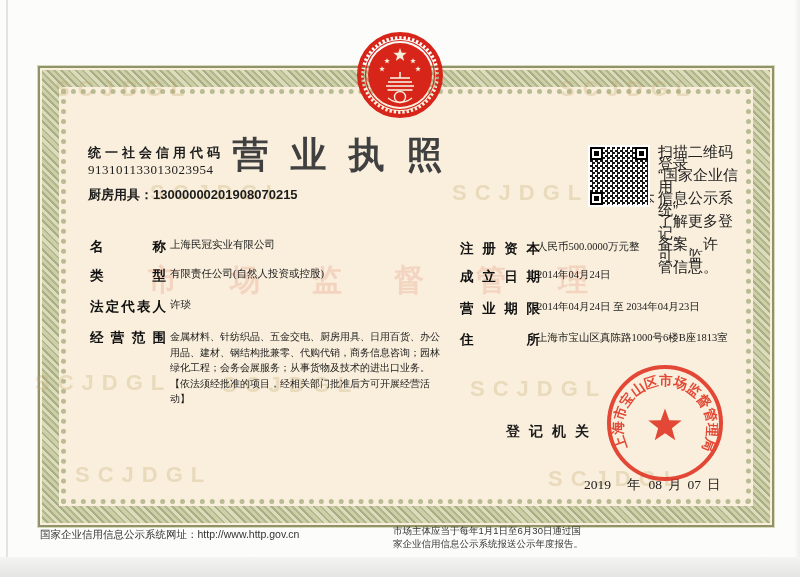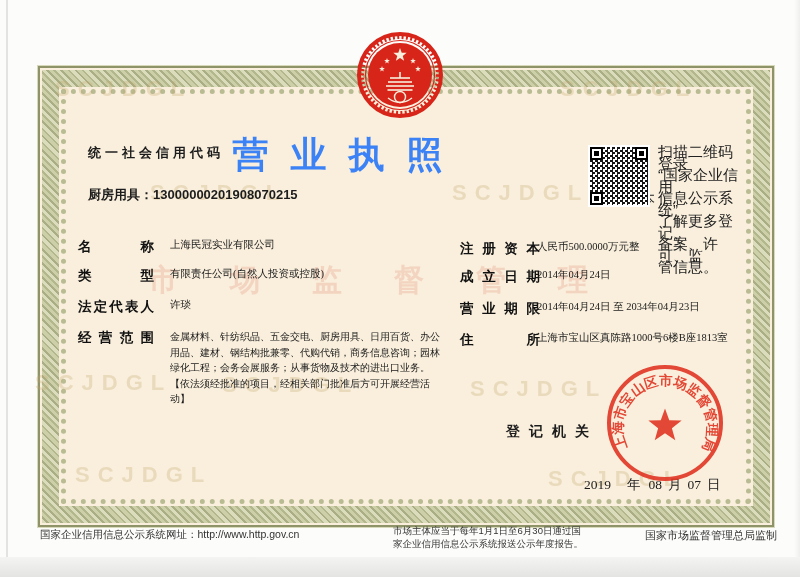--- a/index.html
+++ b/index.html
@@ -25,38 +25,38 @@
       letter-spacing:52px;color:rgba(226,130,110,.25);z-index:1;white-space:nowrap;}
   
   .emblem{position:absolute;left:356px;top:28px;z-index:3;}
   .credit-label{position:absolute;left:88px;top:144px;font-size:13px;font-weight:700;
       letter-spacing:4px;z-index:2;}
   .credit-number{position:absolute;left:88px;top:162px;font-size:13px;z-index:2;
       font-family:"Liberation Serif",serif;letter-spacing:.5px;}
   .license-row{position:absolute;left:88px;top:186px;font-size:13px;font-weight:700;z-index:2;}
   .title{position:absolute;left:0;top:131px;width:675px;text-align:center;font-size:36px;
       font-weight:700;letter-spacing:22px;padding-left:22px;box-sizing:border-box;
-      color:#3b82f6;z-index:2;}
+      color:#404040;z-index:2;}
   .subtitle{position:absolute;left:0;top:190px;width:680px;text-align:right;font-size:15px;
       letter-spacing:5px;color:#222;z-index:2;font-family:"Liberation Serif",serif;}
   
   .qr{position:absolute;left:588px;top:145px;width:62px;height:62px;background:#fff;z-index:2;}
   .qr-pattern{position:absolute;inset:2px;
       background:repeating-conic-gradient(#151515 0% 25%,#fff 0% 50%) 0 0/5px 5px;}
   .qr-f{position:absolute;width:13px;height:13px;border:2.5px solid #000;background:#fff;box-sizing:border-box;}
   .qr-f::after{content:"";position:absolute;inset:2px;background:#000;}
   .qr-f.tl{left:2px;top:2px;} .qr-f.tr{right:2px;top:2px;} .qr-f.bl{left:2px;bottom:2px;}
   .qr-caption{position:absolute;left:658px;top:146px;width:84px;font-size:15px;line-height:11.5px;
       color:#222;white-space:pre-line;z-index:2;}
   
   .flabel{position:absolute;font-size:13.5px;font-weight:700;color:#111;z-index:2;
       text-align:justify;text-align-last:justify;}
   .fvalue{position:absolute;font-size:10.5px;color:#1a1a1a;z-index:2;
       font-family:"Liberation Serif",serif;white-space:pre-line;}
-  .l-lab{left:78px;width:76px;} .l-val{left:170px;}
+  .l-lab{left:90px;width:76px;} .l-val{left:170px;}
   .r-lab{left:460px;width:80px;} .r-val{left:537px;white-space:nowrap;}
   .y-l0{top:238px;} .y-l1{top:267px;} .y-l2{top:298px;} .y-l3{top:329px;}
   .y-r0{top:240px;} .y-r1{top:268px;} .y-r2{top:300px;} .y-r3{top:331px;}
   .scope{width:300px;line-height:15.5px;font-size:10px;}
   .addr{font-size:10.5px;}
   
   .reg-label{position:absolute;left:506px;top:423px;font-size:14px;font-weight:700;
       letter-spacing:9px;z-index:2;}
   .date-row{position:absolute;left:584px;top:476px;font-size:13.5px;z-index:2;
       font-family:"Liberation Serif",serif;display:flex;align-items:baseline;}
@@ -111,20 +111,21 @@
           <path d="M30 58 h28"></path>
           <path d="M31.5 62 h25"></path>
         <path d="M44 44 v6"></path>
       </g>
       <circle cx="44" cy="69" r="5.5" fill="none" stroke="#f9efdc" stroke-width="1.4"></circle>
       <path d="M32 70 q12 9 24 0" fill="none" stroke="#f9efdc" stroke-width="1.4"></path>
     </svg>
   </div>
 
   <div class="credit-label">统一社会信用代码</div>
+  <div class="credit-number">913101133013023954</div>
   <div class="license-row">
     <span>厨房用具：</span><span>13000000201908070215</span>
   </div>
   <div class="title">营业执照</div>
   <div class="subtitle">（副本）</div>
 
   <div class="qr">
     <div class="qr-pattern"></div>
     <div class="qr-f tl"></div>
     <div class="qr-f tr"></div>
@@ -176,15 +177,14 @@
       <path id="sealArc" d="M 25.4,87.4 A 42.5,42.5 0 1 1 100.6,87.4" fill="none"></path>
       <text font-size="13.5" font-weight="700" fill="#e0301e" font-family="Liberation Sans, sans-serif">
         <textPath href="#sealArc" startOffset="0" textLength="176">上海市宝山区市场监督管理局</textPath>
       </text>
     </svg>
   </div>
 
   <div class="footer-left">国家企业信用信息公示系统网址：http://www.http.gov.cn</div>
   <div class="footer-mid">市场主体应当于每年1月1日至6月30日通过国
 家企业信用信息公示系统报送公示年度报告。</div>
-  <div class="footer-right">国家市场监督管理总局监制</div>
 
 </div>
 
 </body></html>

